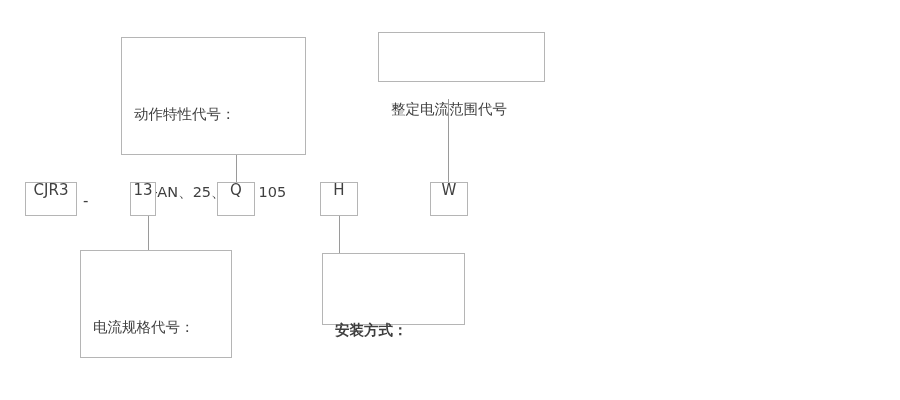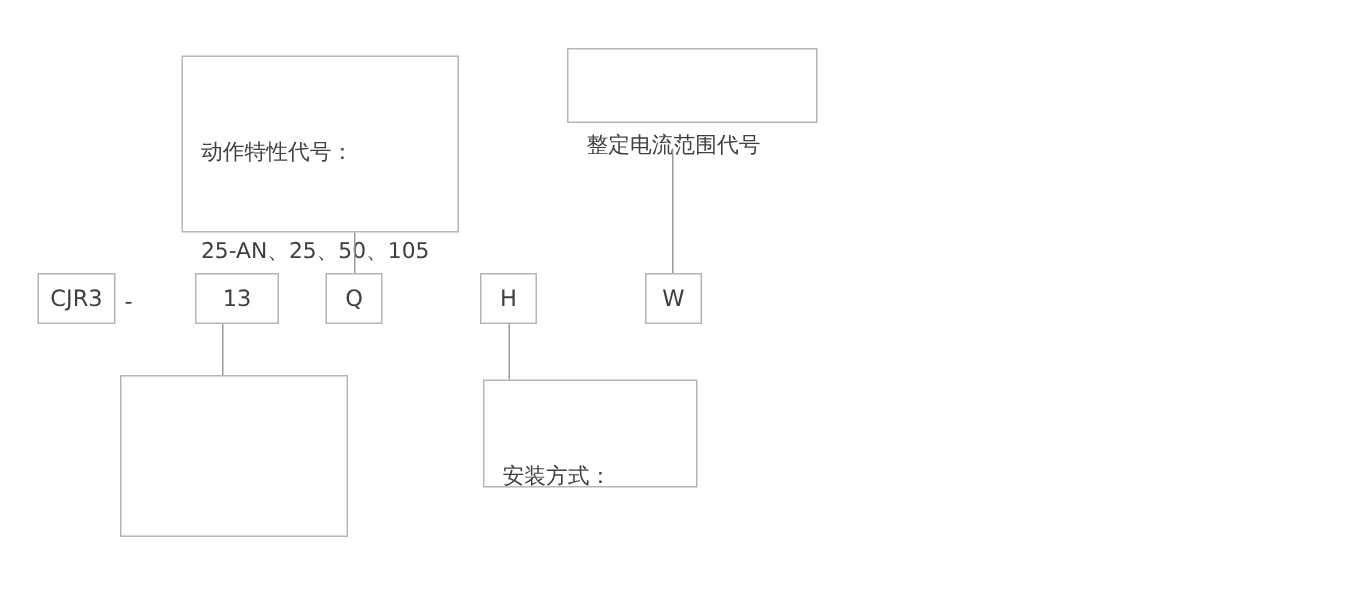--- a/index.html
+++ b/index.html
@@ -19,34 +19,35 @@
   }
   .box {
     position: absolute;
     box-sizing: border-box;
     border: 1px solid #b5b5b5;
     background: #ffffff;
     color: #3f3f3f;
   }
   .code-box {
     display: flex;
-    align-items: center;
+    align-items: flex-start;
     justify-content: center;
     font-size: 15px;
     line-height: 1;
   }
   .note-box {
     padding: 9px 12px 8px 12px;
     font-size: 14.5px;
     line-height: 1.52;
     white-space: pre-wrap;
   }
   .note-line {
     display: block;
     white-space: pre;
+    margin-top: 12px;
   }
   .connector {
     position: absolute;
     background: #9a9a9a;
     width: 1px;
   }
   .dash {
     position: absolute;
     color: #3f3f3f;
     font-size: 15px;
@@ -69,43 +70,44 @@
 
   <div class="connector" style="left:236px; top:155px; height:27px;"></div>
   <div class="connector" style="left:448px; top:99px; height:83px;"></div>
 
   <div class="box code-box" style="left:25px; top:182px; width:52px; height:34px;">
     <span>CJR3</span>
   </div>
 
   <div class="dash" style="left:83px; top:194px;">-</div>
 
-  <div class="box code-box" style="left:130px; top:182px; width:56px; height:34px;">
+  <div class="box code-box" style="left:130px; top:182px; width:26px; height:34px;">
     <span>13</span>
   </div>
 
   <div class="box code-box" style="left:217px; top:182px; width:38px; height:34px;">
     <span>Q</span>
   </div>
 
   <div class="box code-box" style="left:320px; top:182px; width:38px; height:34px;">
     <span>H</span>
   </div>
 
   <div class="box code-box" style="left:430px; top:182px; width:38px; height:34px;">
     <span>W</span>
   </div>
 
   <div class="connector" style="left:148px; top:216px; height:34px;"></div>
   <div class="connector" style="left:339px; top:216px; height:37px;"></div>
 
   <div class="box note-box" style="left:80px; top:250px; width:152px; height:108px;">
+    <span class="note-line">电流规格代号：</span>
     
     
     
   </div>
 
-  <div class="box note-box" style="left:322px; top:253px; width:143px; height:72px;">
+  <div class="box note-box" style="left:322px; top:253px; width:143px; height:72px;font-weight:bold;">
     <span class="note-line">安装方式：</span>
     
   </div>
 
 </div>
 
 </body></html>

